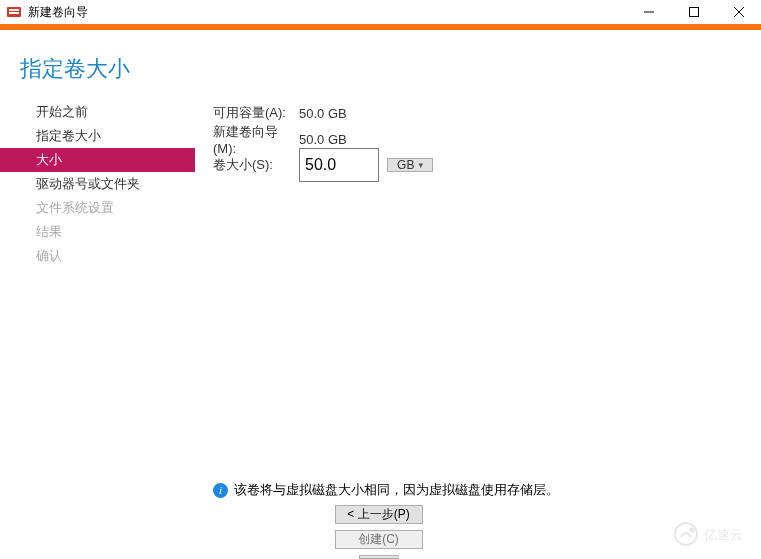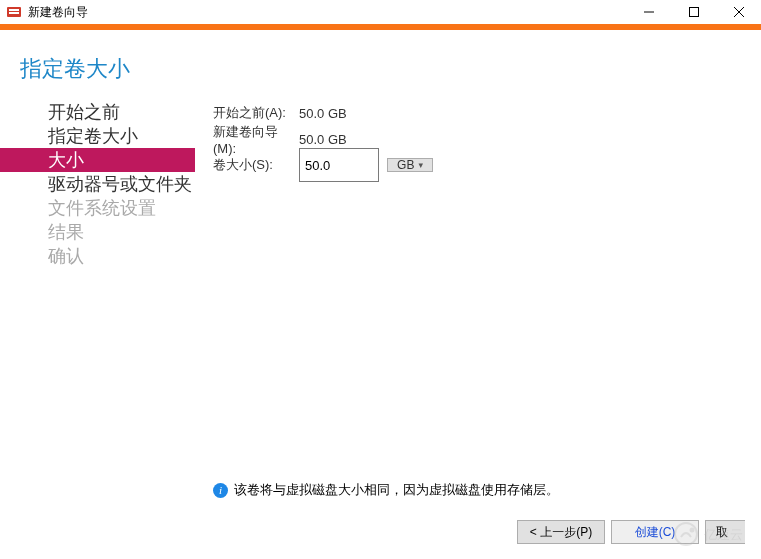--- a/index.html
+++ b/index.html
@@ -35,42 +35,42 @@
     }
 
     
     .body {
       display: flex; height: calc(100% - 30px - 66px - 54px);
     }
     .sidebar {
       width: 195px; padding-top: 2px;
     }
     .nav-item {
-      height: 24px; line-height: 24px; padding-left: 48px;
-      font-size: 18px; color: #333; cursor: pointer;
+      height: 24px; line-height: 24px; padding-left: 36px;
+      font-size: 13px; color: #333; cursor: pointer;
       white-space: nowrap;
     }
     .nav-item.active {
       background: #be185d; color: #fff;
     }
     .nav-item.disabled { color: #a9a9a9; cursor: default; }
 
     .content {
       flex: 1; padding-top: 2px; padding-left: 18px; padding-right: 20px;
       position: relative;
     }
     .form-row {
       display: flex; align-items: center; height: 26px;
       font-size: 13px;
     }
     .form-label { width: 86px; }
     .form-value { }
     .size-input {
       width: 80px; height: 32px; border: 1px solid #7a7a7a;
-      padding: 16px 5px; font-size: 13px; text-align: left;
+      padding: 16px 5px; font-size: 16px; text-align: left;
       font-family: inherit;
     }
     .unit-select {
       margin-left: 8px; width: 46px; height: 14px;
       border: 1px solid #adadad; background: #e1e1e1;
       display: inline-flex; align-items: center; justify-content: center;
       font-size: 12px; cursor: pointer; gap: 4px;
     }
     .unit-select .chev {
       font-size: 9px; color: #555;
@@ -88,28 +88,28 @@
       display: inline-flex; align-items: center; justify-content: center;
       margin-right: 6px; font-style: italic; font-family: Georgia, serif;
       flex-shrink: 0;
     }
 
     
     .footer {
       position: absolute; left: 0; right: 4px; bottom: 0;
       height: 54px; padding: 0 12px;
       display: flex; align-items: center; justify-content: flex-end;
-      gap: 6px; background: #fff;
+      gap: 6px; background: #fff; flex-direction: column;
     }
     .btn {
       min-width: 88px; height: 24px; padding: 0 10px;
       border: 1px solid #adadad; background: #e1e1e1;
       font-size: 12px; font-family: inherit; cursor: pointer;
     }
-    .btn.disabled { color: #1d4ed8; cursor: default; background: #efefef; }
+    .btn.disabled { color: #737373; cursor: default; background: #efefef; }
     .btn.partial {
       min-width: 40px; border-right: none;
       overflow: hidden; text-align: left; padding-left: 10px;
     }
 
     
     .watermark {
       position: absolute; right: 9px; bottom: 8px;
       opacity: 0.35; pointer-events: none;
     }
@@ -155,21 +155,21 @@
     <div class="nav-item clickable">指定卷大小</div>
     <div class="nav-item active">大小</div>
     <div class="nav-item clickable">驱动器号或文件夹</div>
     <div class="nav-item disabled">文件系统设置</div>
     <div class="nav-item disabled">结果</div>
     <div class="nav-item disabled">确认</div>
   </div>
 
   <div class="content">
     <div class="form-row">
-      <span class="form-label">开始之前(A):</span>
+      <span class="form-label">可用容量(A):</span>
       <span class="form-value">50.0 GB</span>
     </div>
     <div class="form-row">
       <span class="form-label">新建卷向导(M):</span>
       <span class="form-value">50.0 GB</span>
     </div>
     <div class="form-row">
       <span class="form-label">卷大小(S):</span>
       <input class="size-input" type="text" value="50.0" style="">
       <span class="unit-select">

